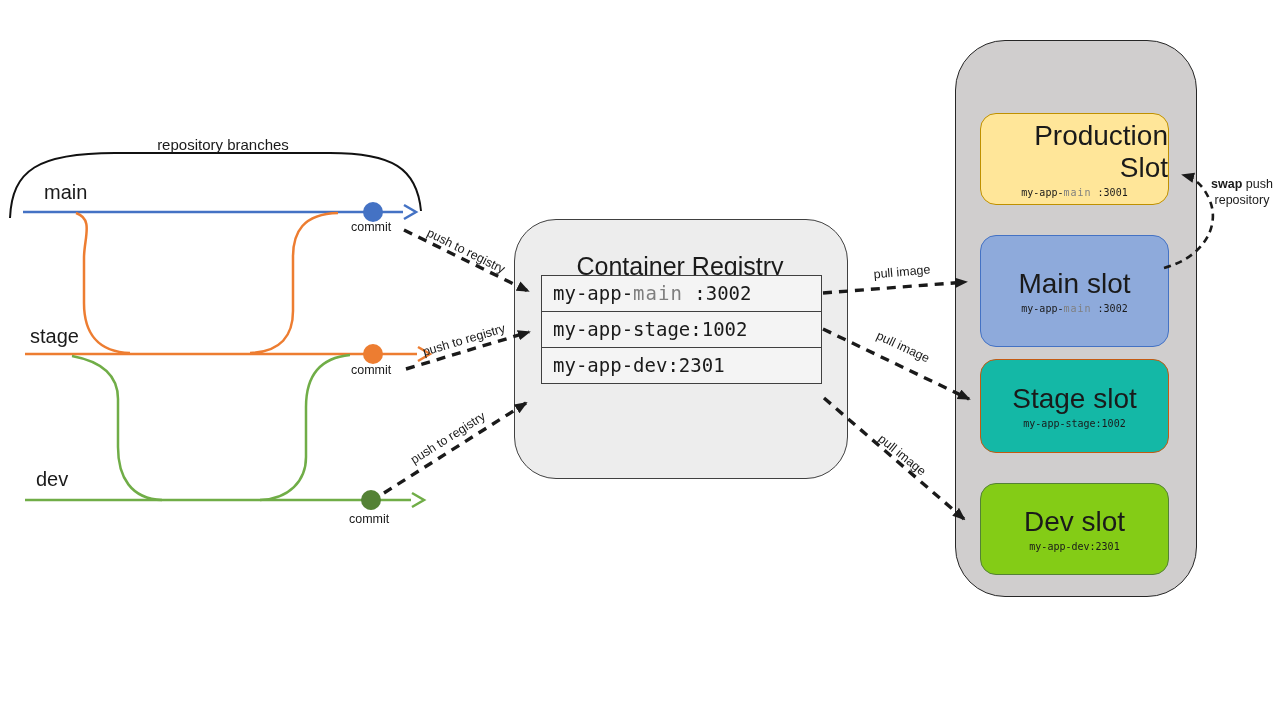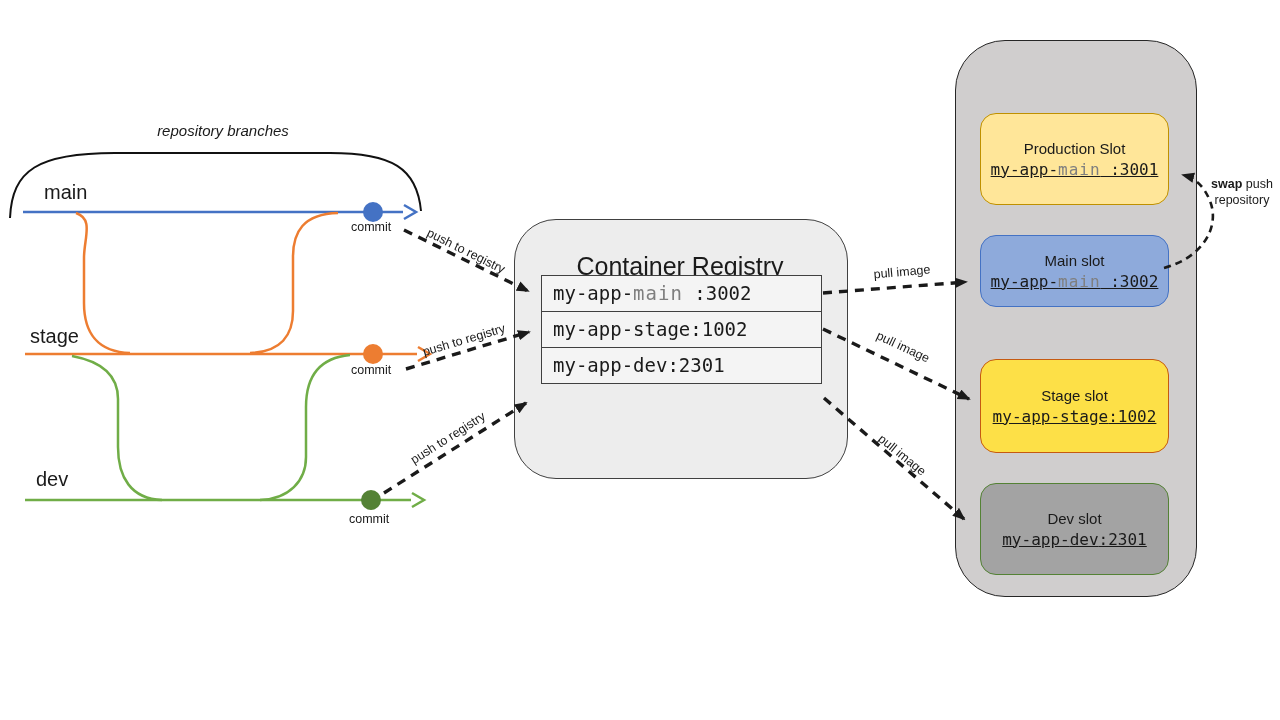--- a/index.html
+++ b/index.html
@@ -28,26 +28,26 @@
   .registry-row{height:35px;line-height:34px;padding-left:11px;font-size:19px;
                 border-top:1px solid #404040;white-space:pre;}
   .registry-row:first-child{border-top:none;}
 
   
   .webapp-box{left:955px;top:40px;width:242px;height:557px;background:#D0CECE;
               border:1.5px solid #262626;border-radius:50px;z-index:1;box-sizing:border-box;}
   .webapp-title{top:60px;left:955px;width:242px;text-align:center;font-size:24px;z-index:2;}
   .slot{left:980px;width:189px;border-radius:16px;z-index:2;box-sizing:border-box;
         display:flex;flex-direction:column;align-items:center;justify-content:center;}
-  .slot-title{font-size:15px;text-align:right;}
-  .slot-image{font-size:16px;margin-top:3px;white-space:pre;text-decoration:underline;}
+  .slot-title{font-size:28px;text-align:right;}
+  .slot-image{font-size:10px;margin-top:3px;white-space:pre;}
   .slot-prod {top:113px;height:92px;background:#FFE699;border:1.5px solid #BF9000;}
-  .slot-main {top:235px;height:72px;background:#8EAADB;border:1.5px solid #4472C4;}
-  .slot-stage{top:359px;height:94px;background:#fde047;border:1.5px solid #C55A11;}
-  .slot-dev  {top:483px;height:92px;background:#a3a3a3;border:1.5px solid #548235;}
+  .slot-main {top:235px;height:112px;background:#8EAADB;border:1.5px solid #4472C4;}
+  .slot-stage{top:359px;height:94px;background:#14b8a6;border:1.5px solid #C55A11;}
+  .slot-dev  {top:483px;height:92px;background:#84cc16;border:1.5px solid #548235;}
 
   .swap-label{left:1202px;top:176px;width:80px;font-size:12.5px;line-height:1.3;
               text-align:center;z-index:6;}
 
   svg.overlay{position:absolute;left:0;top:0;z-index:5;pointer-events:none;}
 </style>
 </head>
 <body>
 
 <div id="stage">
@@ -113,21 +113,21 @@
     <line x1="406" y1="369" x2="529" y2="332" stroke="#1a1a1a" stroke-width="3.4" stroke-dasharray="9 7" marker-end="url(#ah)"></line>
     <line x1="384" y1="493" x2="526" y2="403" stroke="#1a1a1a" stroke-width="3.4" stroke-dasharray="9 7" marker-end="url(#ah)"></line>
 
     <line x1="823" y1="293" x2="966" y2="282" stroke="#1a1a1a" stroke-width="3.4" stroke-dasharray="9 7" marker-end="url(#ah)"></line>
     <line x1="823" y1="329" x2="969" y2="399" stroke="#1a1a1a" stroke-width="3.4" stroke-dasharray="9 7" marker-end="url(#ah)"></line>
     <line x1="824" y1="398" x2="964" y2="519" stroke="#1a1a1a" stroke-width="3.4" stroke-dasharray="9 7" marker-end="url(#ah)"></line>
 
     <path d="M 1164 268 C 1204 257 1220 226 1210 201 C 1204 186 1195 178 1183 175" fill="none" stroke="#1a1a1a" stroke-width="2.6" stroke-dasharray="7 5" marker-end="url(#ah)"></path>
   </svg>
 
-  <div class="abs brace-label" style="left:138px;top:122px;font-style:italic;">repository branches</div>
+  <div class="abs brace-label" style="left:138px;top:136px;">repository branches</div>
 
   <div class="abs branch-label" style="left:44px;top:181px;">main</div>
   <div class="abs branch-label" style="left:30px;top:325px;">stage</div>
   <div class="abs branch-label" style="left:36px;top:468px;">dev</div>
 
   <div class="abs commit-label" style="left:351px;top:220px;">commit</div>
   <div class="abs commit-label" style="left:351px;top:363px;">commit</div>
   <div class="abs commit-label" style="left:349px;top:512px;">commit</div>
 
   <div class="abs arrow-label" style="left:466px;top:251px;transform:translate(-50%,-50%) rotate(26.5deg);">push to registry</div>

